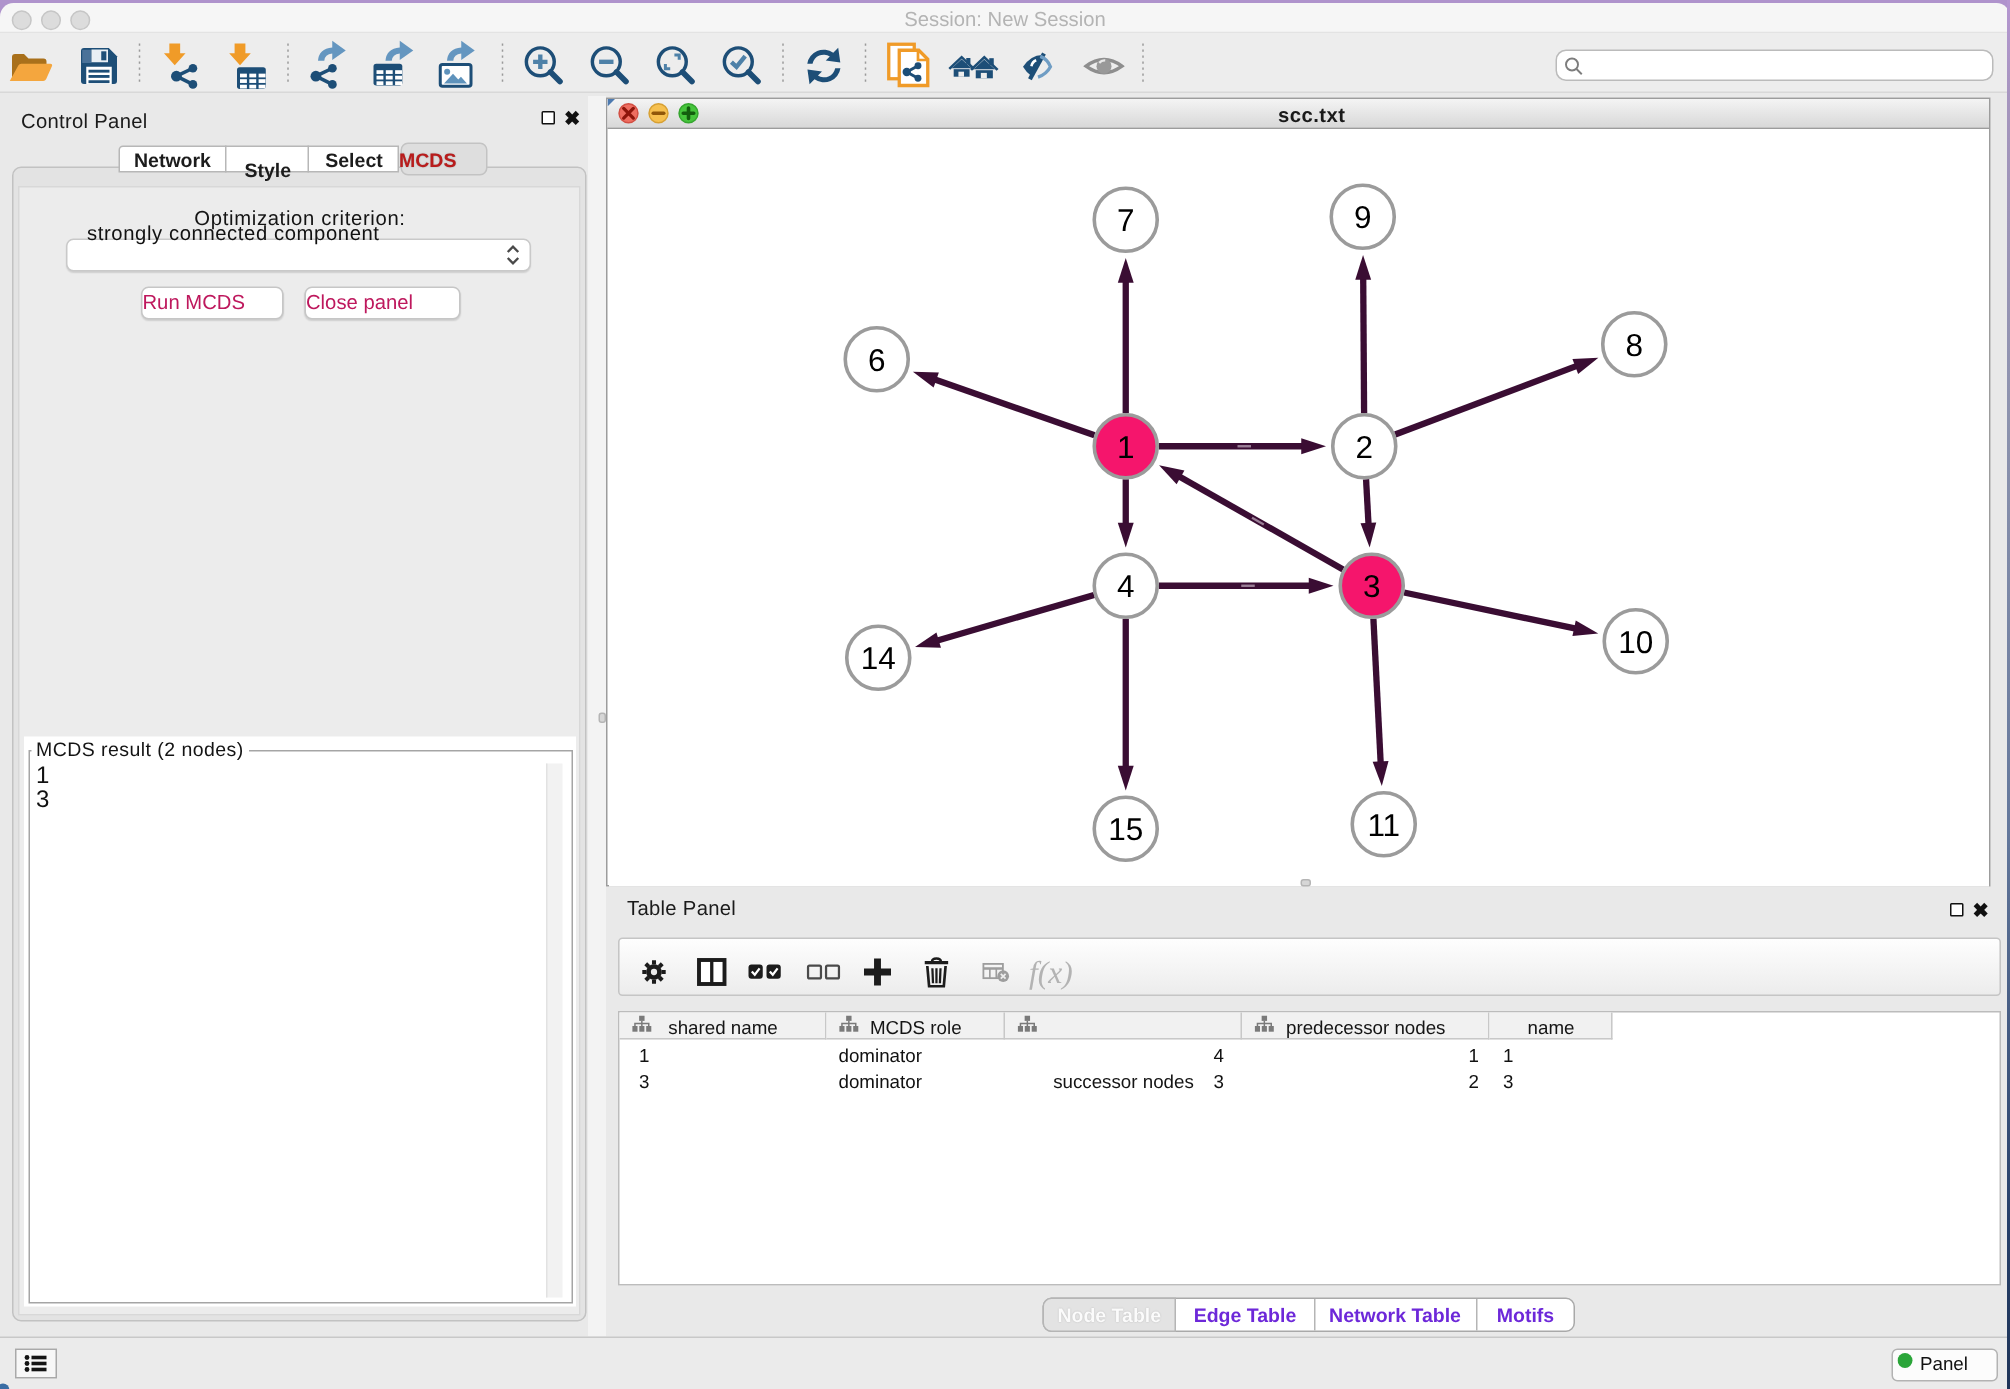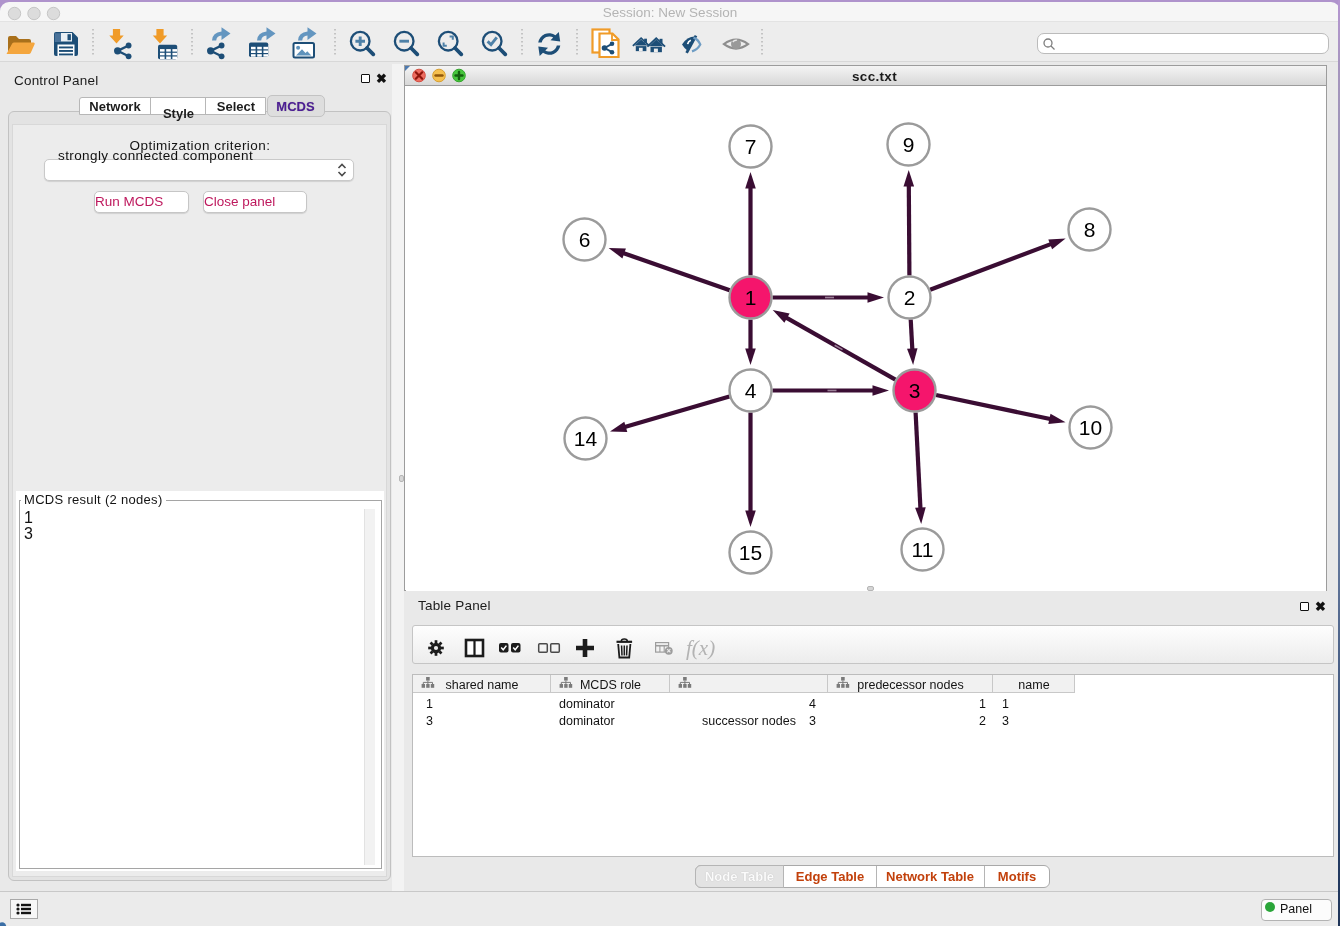--- a/index.html
+++ b/index.html
@@ -202,21 +202,21 @@
 <div class="abs" style="left:8px;top:111px;width:383px;height:770px;background:#e3e3e3;border:1px solid #c2c2c2;border-radius:6px"></div>
 <div class="abs" style="left:12px;top:124px;width:375px;height:753px;background:#ececec;border:1px solid #d8d8d8"></div>
 
 <div class="abs" style="left:267px;top:95px;width:58px;height:22px;background:#dedede;border:1px solid #c3c3c3;border-radius:5px"></div>
 <div class="abs" style="left:79px;top:97px;width:187px;height:18px;background:#fff;border:1px solid #b7b7b7;border-radius:3px 0 0 0"></div>
 <div class="abs" style="left:150px;top:97px;width:1px;height:18px;background:#b7b7b7"></div>
 <div class="abs" style="left:205px;top:97px;width:1px;height:18px;background:#b7b7b7"></div>
 <div class="abs tabt" style="left:79px;top:99px;width:72px;">Network</div>
 <div class="abs tabt" style="left:151px;top:89px;width:55px;margin-top:17px;">Style</div>
 <div class="abs tabt" style="left:206px;top:99px;width:60px;">Select</div>
-<div class="abs tabt" style="left:266px;top:99px;width:59px;color:#4c1d95;text-shadow:0 0 1px #9f9f9f">MCDS</div>
+<div class="abs tabt" style="left:266px;top:99px;width:36px;color:#b91c1c;text-shadow:0 0 1px #9f9f9f">MCDS</div>
 <style>.tabt{font-size:13px;font-weight:bold;color:#1c1c1c;text-align:center}</style>
 
 <div class="abs" style="left:12px;top:138px;width:376px;text-align:center;font-size:13.5px;letter-spacing:0.45px;color:#141414">Optimization criterion:</div>
 
 <div class="abs" style="left:44px;top:159px;width:310px;height:22px;background:#fff;border:1px solid #c9c9c9;border-radius:5px;box-shadow:0 1px 1px rgba(0,0,0,0.12)"></div>
 <div class="abs" style="left:58px;top:148px;font-size:13.5px;letter-spacing:0.4px;color:#111">strongly connected component</div>
 <svg class="abs" style="left:336px;top:162px" width="12" height="16" viewBox="0 0 12 16">
     <path d="M2.5 6 L6 2.5 L9.5 6" fill="none" stroke="#4a4a4a" stroke-width="1.6"></path>
     <path d="M2.5 10 L6 13.5 L9.5 10" fill="none" stroke="#4a4a4a" stroke-width="1.6"></path>
   </svg>
@@ -444,21 +444,21 @@
 <div class="abs" style="left:1002px;top:714px;font-size:12.5px;color:#111">3</div>
 
 <div class="abs" style="left:695px;top:865px;width:355px;height:23px;background:#fff;border:1px solid #a9a9a9;border-radius:6px"></div>
 <div class="abs" style="left:695px;top:865px;width:89px;height:23px;background:#e3e3e3;border:1px solid #b5b5b5;border-radius:6px 0 0 6px"></div>
 <div class="abs" style="left:876px;top:866px;width:1px;height:21px;background:#b5b5b5"></div>
 <div class="abs" style="left:984px;top:866px;width:1px;height:21px;background:#b5b5b5"></div>
 <div class="abs bt" style="left:695px;top:865px;width:89px;color:#fbfbfb;text-shadow:0 0 1px #b0b0b0">Node Table</div>
 <div class="abs bt" style="left:784px;top:865px;width:92px;">Edge Table</div>
 <div class="abs bt" style="left:876px;top:865px;width:108px;">Network Table</div>
 <div class="abs bt" style="left:984px;top:865px;width:66px;">Motifs</div>
-<style>.bt{height:23px;font-size:13px;font-weight:bold;color:#c2410c;text-align:center;line-height:23px}</style>
+<style>.bt{height:23px;font-size:13px;font-weight:bold;color:#6d28d9;text-align:center;line-height:23px}</style>
 
 <div class="abs" style="left:0;top:891px;width:1340px;height:35px;background:#ebebeb;border-top:1px solid #c8c8c8"></div>
 <div class="abs" style="left:10px;top:899px;width:28px;height:20px;background:#f7f7f7;border:1px solid #a9a9a9"></div>
 <svg class="abs" style="left:16px;top:903px" width="16" height="12">
     <g fill="#141414">
       <circle cx="2" cy="2" r="1.6"></circle>
       <circle cx="2" cy="6" r="1.6"></circle>
       <circle cx="2" cy="10" r="1.6"></circle>
       <rect x="5" y="0.8" width="10" height="2.4"></rect>
       <rect x="5" y="4.8" width="10" height="2.4"></rect>

